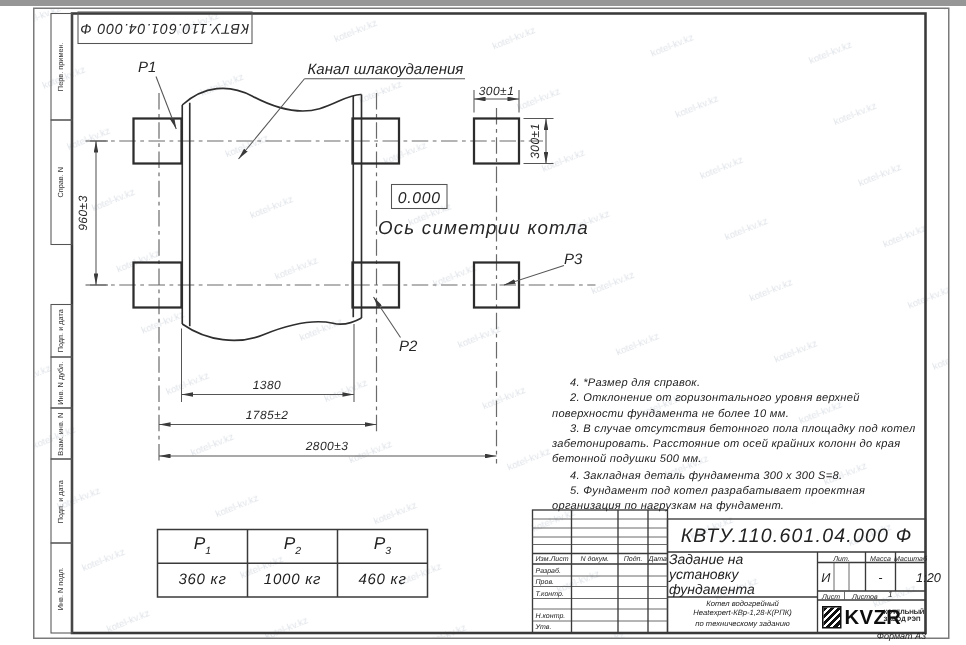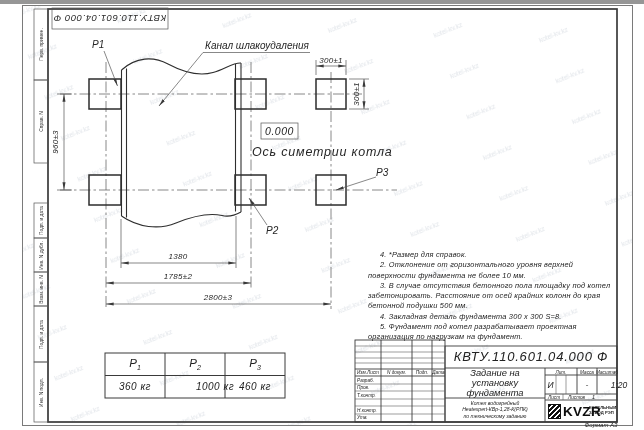--- a/index.html
+++ b/index.html
@@ -215,34 +215,34 @@
   <div class="abs c it lt-head" style="left:105px;top:353px;width:60px;height:22px;">
     <span><span>P</span><sub>1</sub></span>
   </div>
   <div class="abs c it lt-head" style="left:165px;top:353px;width:60px;height:22px;">
     <span><span>P</span><sub>2</sub></span>
   </div>
   <div class="abs c it lt-head" style="left:225px;top:353px;width:60px;height:22px;">
     <span><span>P</span><sub>3</sub></span>
   </div>
   <div class="abs c it lt-val" style="left:105px;top:375px;width:60px;height:23px;">360 кг</div>
-  <div class="abs c it lt-val" style="left:165px;top:375px;width:60px;height:23px;padding-left:20px;">1000 кг</div>
+  <div class="abs c it lt-val" style="left:165px;top:375px;width:60px;height:23px;">1000 кг</div>
   <div class="abs c it lt-val" style="left:225px;top:375px;width:60px;height:23px;">460 кг</div>
 
   <div class="notes">
     <p class="note">4. *Размер для справок.</p>
     <p class="note">2. Отклонение от горизонтального уровня верхней поверхности фундамента не более 10 мм.</p>
     <p class="note">3. В случае отсутствия бетонного пола площадку под котел забетонировать. Расстояние от осей крайних колонн до края бетонной подушки 500 мм.</p>
     <p class="note">4. Закладная деталь фундамента 300 x 300 S=8.</p>
     <p class="note">5. Фундамент под котел разрабатывает проектная организация по нагрузкам на фундамент.</p>
   </div>
 
   <div class="abs c it tb-doc" style="left:446px;top:347px;width:170px;height:19px;">КВТУ.110.601.04.000 Ф</div>
 
-  <div class="abs it tb-title" style="left:446px;top:369px;width:98px;text-align:center;">
+  <div class="abs it tb-title" style="left:446px;top:369px;width:98px;text-align:left;">
     <div>Задание на</div>
     <div>установку</div>
     <div>фундамента</div>
   </div>
   <div class="abs it tb-sub" style="left:446px;top:400px;width:98px;text-align:center;">
     <div>Котел водогрейный</div>
     <div>Heatexpert-КВр-1,28-К(РПК)</div>
     <div>по техническому заданию</div>
   </div>
 

